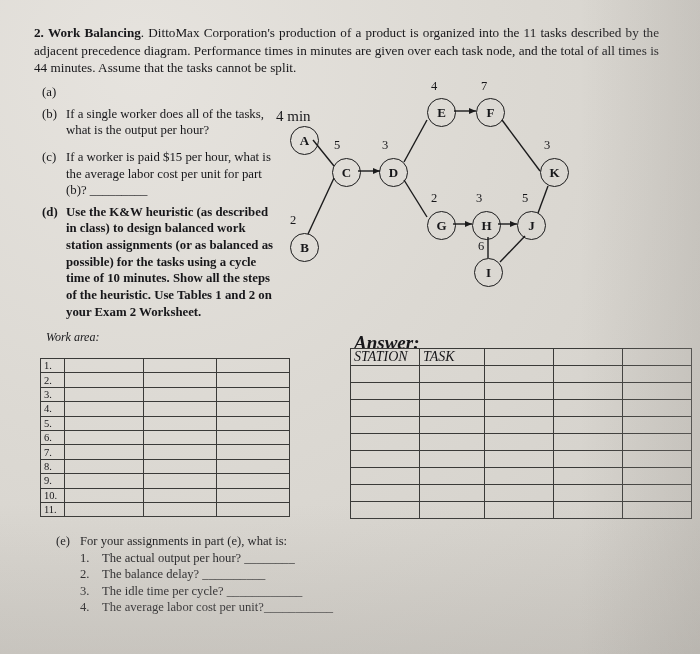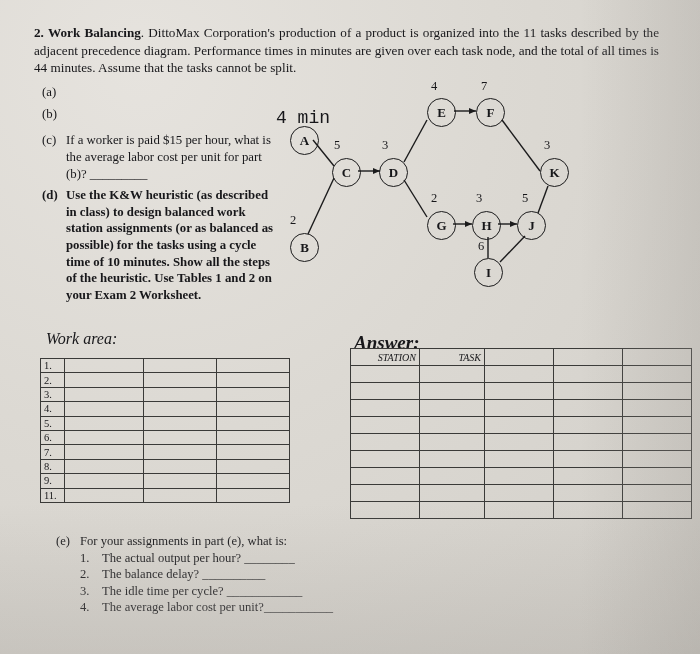--- a/index.html
+++ b/index.html
@@ -103,21 +103,21 @@
     height: 100%;
     overflow: visible;
   }
 
   
   .workarea-label {
     position: absolute;
     left: 46px;
     top: 330px;
     font-style: italic;
-    font-size: 16px;
+    font-size: 12px;
   }
   .work-table {
     position: absolute;
     left: 40px;
     top: 358px;
     border-collapse: collapse;
     font-size: 11px;
   }
   .work-table td {
     border: 1px solid #3a3a38;
@@ -151,23 +151,22 @@
     border-collapse: collapse;
     font-size: 11px;
   }
   .ans-table td {
     border: 1px solid #3a3a38;
     height: 16px;
     padding: 0 3px;
   }
   .ans-table td.h {
     font-style: italic;
-    font-size: 10px;
+    font-size: 14px;
     font-family: "Liberation Serif", serif;
-    text-align: right;
   }
   .ans-table td.st { width: 62px; }
   .ans-table td.tk { width: 58px; }
   .ans-table td.b1 { width: 62px; }
   .ans-table td.b2 { width: 62px; }
   .ans-table td.b3 { width: 62px; }
 
   
   .parte {
     position: absolute;
@@ -196,20 +195,21 @@
     <b>2.</b>
     <b>Work Balancing</b><span>. DittoMax Corporation's production of a product is organized into the 11 tasks described by the adjacent precedence diagram. Performance times in minutes are given over each task node, and the total of all times is 44 minutes. Assume that the tasks cannot be split.</span>
   </div>
 
   <div class="q-block">
     <div class="q-row">
       <div class="q-label">(a)</div>
     </div>
     <div class="q-row">
       <div class="q-label">(b)</div>
+      <div class="q-text">If a single worker does all of the tasks, what is the output per hour?</div>
     </div>
     <div class="q-row" style="margin-top:10px;">
       <div class="q-label">(c)</div>
       <div class="q-text">If a worker is paid $15 per hour, what is the average labor cost per unit for part (b)? _________</div>
     </div>
     <div class="q-row">
       <div class="q-label bold">(d)</div>
       <div class="q-text bold">Use the K&amp;W heuristic (as described in class) to design balanced work station assignments (or as balanced as possible) for the tasks using a cycle time of 10 minutes. Show all the steps of the heuristic. Use Tables 1 and 2 on your Exam 2 Worksheet.</div>
     </div>
   </div>
@@ -244,21 +244,21 @@
       </g>
 
       <g fill="#1b1b1c">
         <polygon points="104,93 97,90 97,96"></polygon>
         <polygon points="200,33 193,30 193,36"></polygon>
         <polygon points="196,146 189,143 189,149"></polygon>
         <polygon points="241,146 234,143 234,149"></polygon>
       </g>
     </svg>
 
-    <div class="tlabel" style="left:0px; top:30px; font-size:18px;font-family:Liberation Mono, monospace;">4 min</div>
+    <div class="tlabel" style="left:0px; top:30px; font-size:15px;">4 min</div>
 
     <div class="node" style="left:14px; top:48px;">
         <span>A</span>
       </div>
     <div class="node" style="left:14px; top:155px;">
         <span>B</span>
       </div>
     <div class="node" style="left:56px; top:80px;">
         <span>C</span>
       </div>
@@ -350,20 +350,26 @@
           <td class="c2"></td>
           <td class="c3"></td>
         </tr>
       <tr>
           <td class="num">9.</td>
           <td class="c1"></td>
           <td class="c2"></td>
           <td class="c3"></td>
         </tr>
       <tr>
+          <td class="num">10.</td>
+          <td class="c1"></td>
+          <td class="c2"></td>
+          <td class="c3"></td>
+        </tr>
+      <tr>
           <td class="num">11.</td>
           <td class="c1"></td>
           <td class="c2"></td>
           <td class="c3"></td>
         </tr>
     </tbody>
   </table>
 
   <div class="answer-label">Answer:</div>
   <table class="ans-table">

